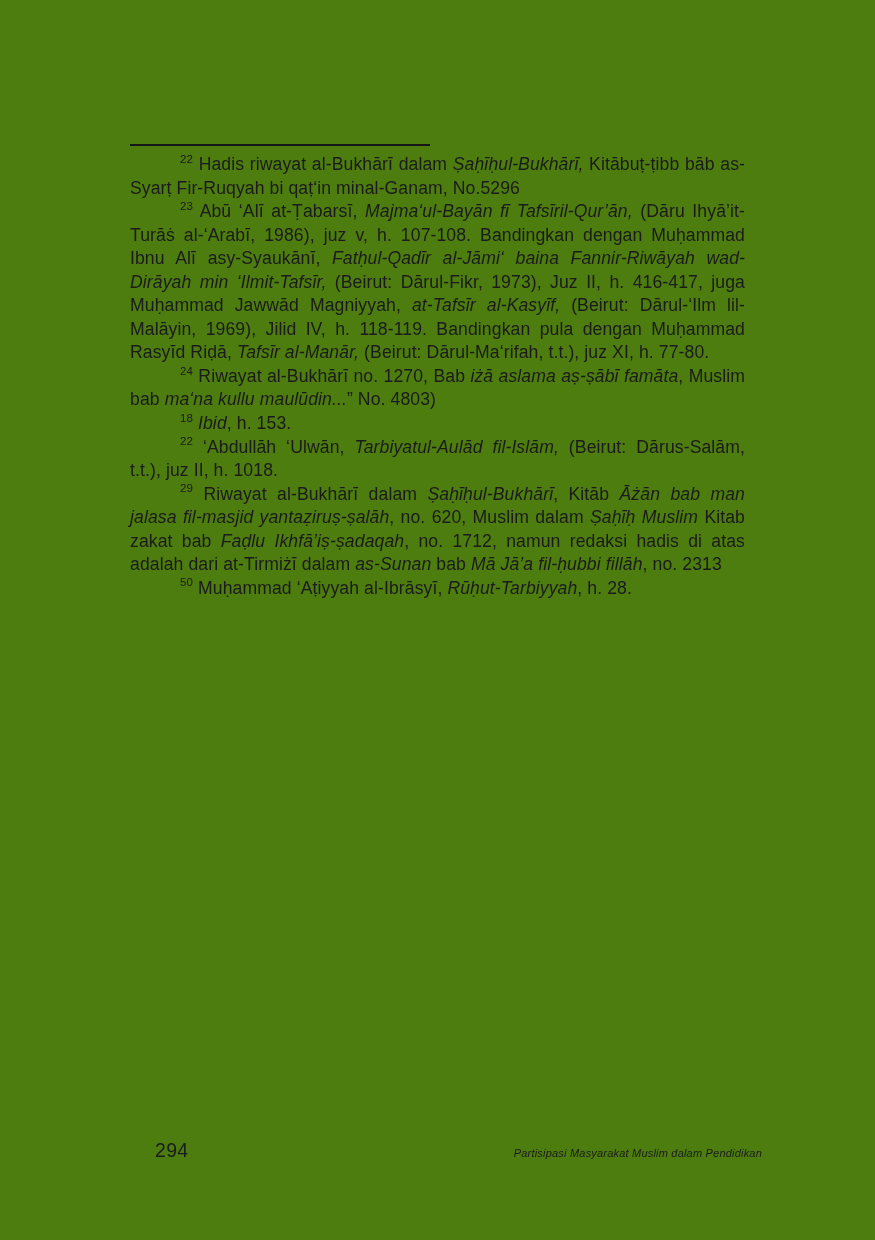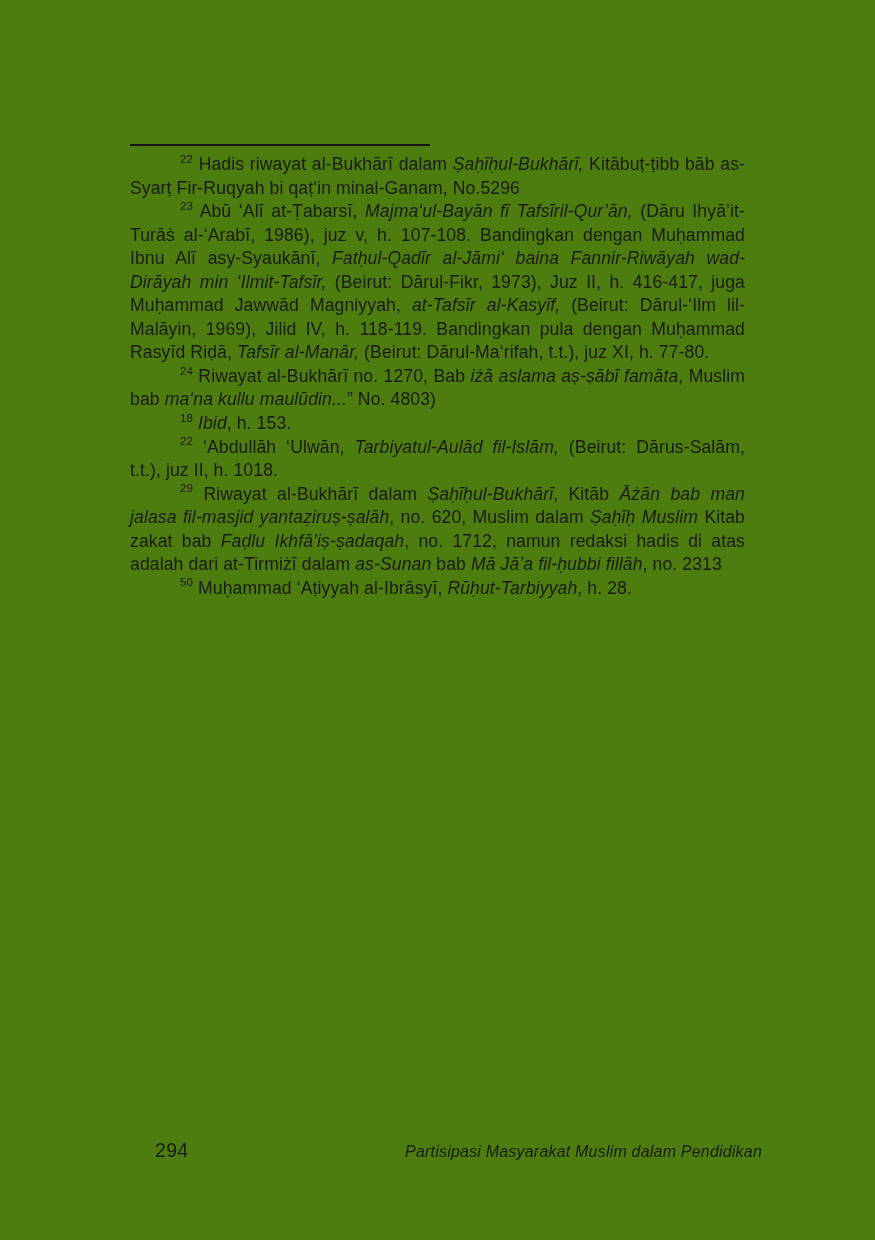--- a/index.html
+++ b/index.html
@@ -58,21 +58,21 @@
     justify-content: space-between;
     align-items: baseline;
     margin-left: 25px;
   }
   .page-number {
     font-size: 19.5px;
     letter-spacing: 0.3px;
   }
   .running-title {
     font-style: italic;
-    font-size: 16px;
+    font-size: 11px;
     letter-spacing: 0.2px;
   }
 </style>
 </head>
 <body>
 
 <div class="page">
   <div class="fn-separator"></div>
 
   <main class="footnotes" id="footnotes">

